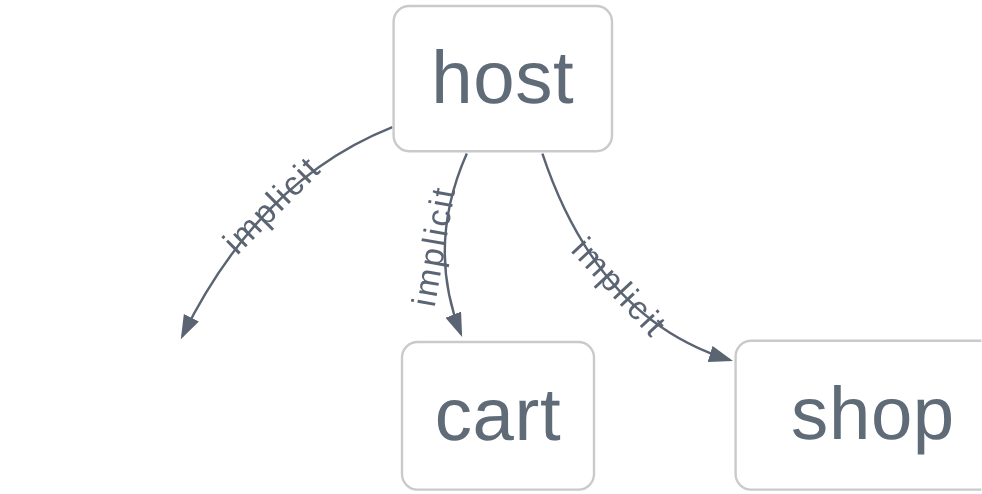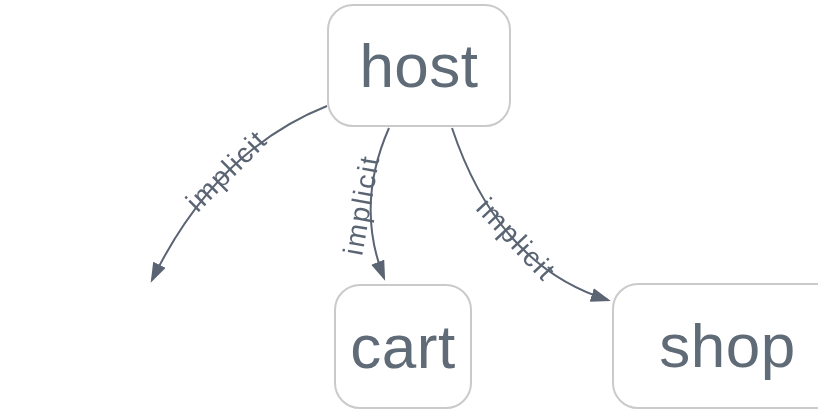--- a/index.html
+++ b/index.html
@@ -25,35 +25,35 @@
   .edge-path {
     fill: none;
     stroke: #5a6473;
     stroke-width: 2;
   }
   .node {
     position: absolute;
     box-sizing: border-box;
     background: #ffffff;
     border: 2px solid #cacaca;
-    border-radius: 26px;
+    border-radius: 14px;
     display: flex;
     align-items: center;
     justify-content: center;
   }
   .node-label {
     color: #606b78;
     font-size: 62px;
     line-height: 1;
     white-space: nowrap;
     letter-spacing: 0.5px;
   }
   .node-host  { left: 327px; top: 4px;   width: 184px; height: 123px; }
   .node-about { left: 3px;   top: 284px; width: 229px; height: 125px; }
-  .node-cart  { left: 334px; top: 284px; width: 138px; height: 125px; }
+  .node-cart  { left: 334px; top: 284px; width: 162px; height: 125px; }
   .node-shop  { left: 612px; top: 283px; width: 231px; height: 126px; }
   .edge-label {
     position: absolute;
     color: #5a6473;
     font-size: 28px;
     letter-spacing: 2px;
     line-height: 1;
     white-space: nowrap;
   }
   .edge-label-1 {

